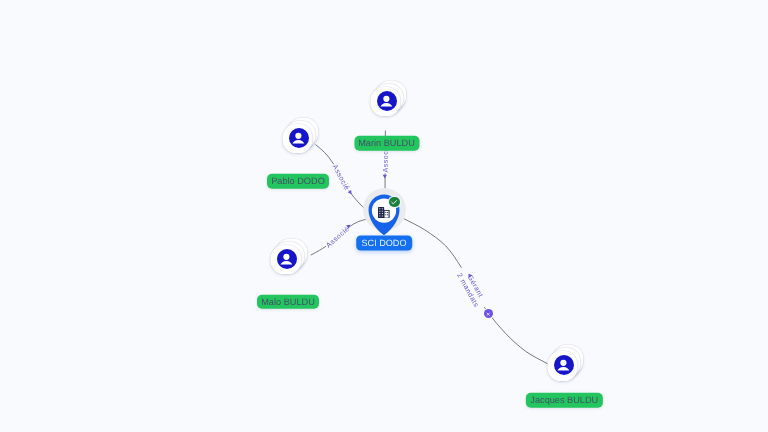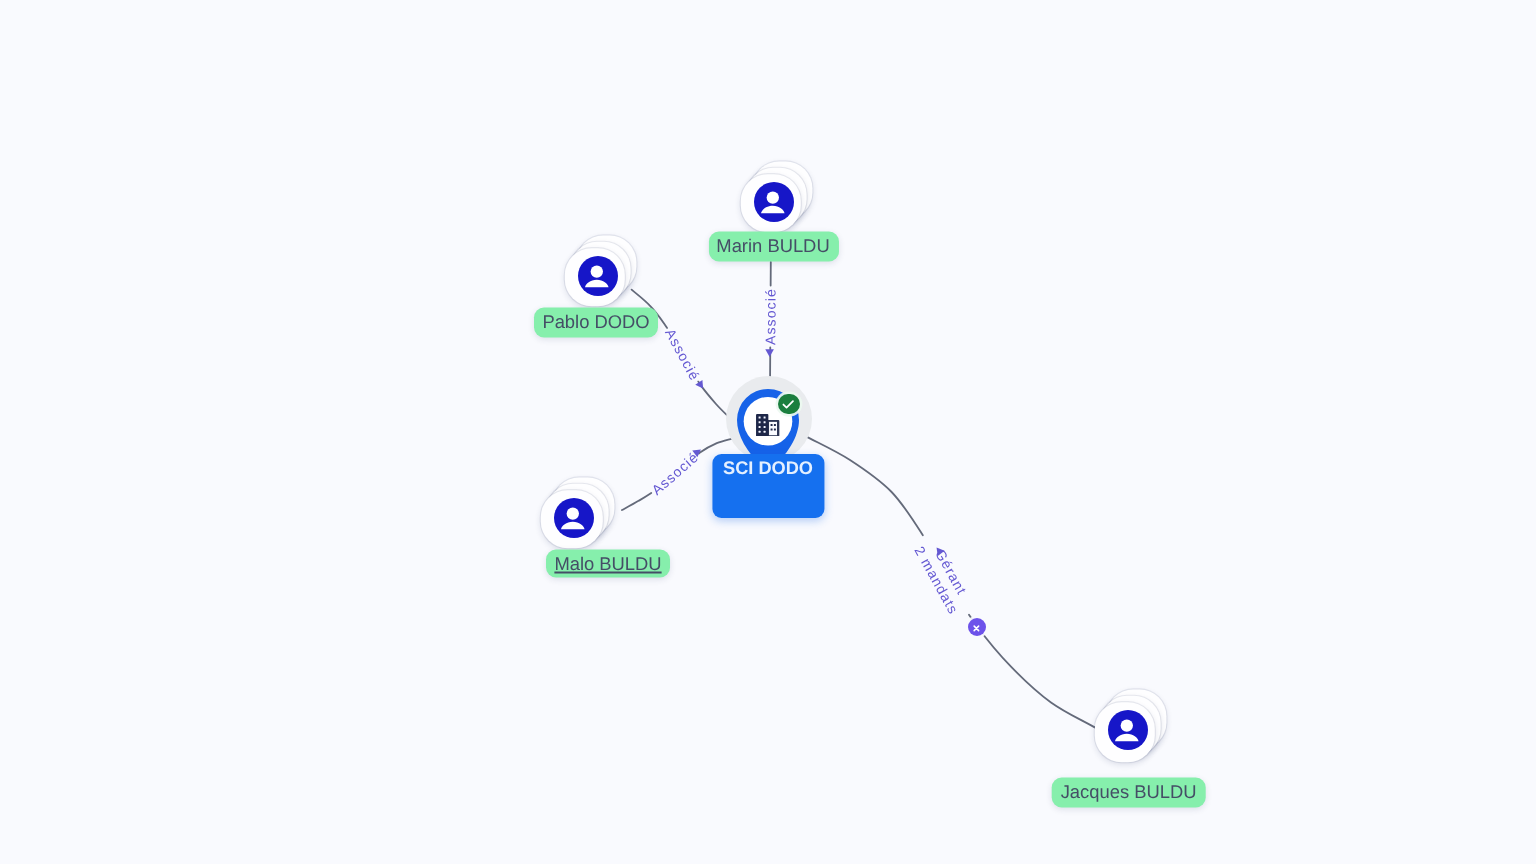--- a/index.html
+++ b/index.html
@@ -27,26 +27,26 @@
   .pinhalo{position:absolute;width:43px;height:43px;border-radius:50%;
            background:#e9ebee;left:-21.2px;top:-22.5px;}
   .bicon{position:absolute;left:-5.9px;top:-3.3px;width:11.7px;height:11.1px;}
   .cbadge{position:absolute;left:5.1px;top:-13.4px;width:10.7px;height:10.7px;border-radius:50%;
           background:#1b7f3e;box-sizing:border-box;
           display:flex;align-items:center;justify-content:center;
           box-shadow:0 0 0 1.2px rgba(236,248,240,.92);}
   .cbadge svg{width:8.2px;height:8.2px;display:block}
 
   
-  .nlabel{position:absolute;background:#86efac;color:#454e66;border-radius:5px;
+  .nlabel{position:absolute;background:#22c55e;color:#454e66;border-radius:5px;
           font-size:9.2px;line-height:14.5px;height:14.5px;padding:0 4.2px;white-space:nowrap;
-          box-shadow:0 1px 3px rgba(40,50,90,.13);letter-spacing:0;}
+          box-shadow:0 1px 3px rgba(40,50,90,.13);letter-spacing:0;margin-top:20px;}
   .clabel{position:absolute;background:#1570ef;color:#e4f0ff;border-radius:4.5px;
-          font-size:9.1px;line-height:14.7px;height:32px;padding:0 5.3px;white-space:nowrap;
-          letter-spacing:0;font-weight:700;
+          font-size:9.1px;line-height:14.7px;height:15px;padding:0 5.3px;white-space:nowrap;
+          letter-spacing:0;font-weight:400;
           box-shadow:0 1.5px 4px rgba(20,103,230,.30);}
 
   .ebadge{position:absolute;width:9.2px;height:9.2px;border-radius:50%;background:#6d52ea;
           display:flex;align-items:center;justify-content:center;
           box-shadow:0 0 0 1.1px rgba(249,250,254,.92);}
   .ebadge svg{width:6.4px;height:6.4px;display:block}
 </style>
 </head>
 <body>
 
@@ -154,31 +154,31 @@
       <div class="card c3"></div>
       <div class="card c2"></div>
       <div class="card c1"></div>
       <div class="avatar">
         <svg viewBox="0 0 24 24">
           <circle cx="11.17" cy="9.27" r="3.68" fill="#fff"></circle>
           <path d="M11.17 14.14 c-3.9 0-6.5 2.3-7.0 4.4 h14.0 c-.5-2.1-3.1-4.4-7.0-4.4 z" fill="#fff"></path>
         </svg>
       </div>
     </div>
-    <div class="nlabel" style="left: 304px; top: 281.5px; transform: translate(-50%, -50%); text-decoration: underline;">Malo BULDU</div>
+    <div class="nlabel" style="left: 288px; top: 281.5px; transform: translate(-50%, -50%);">Malo BULDU</div>
     <div class="pnode" style="left: 563.8px; top: 365.4px;">
       <div class="card c3"></div>
       <div class="card c2"></div>
       <div class="card c1"></div>
       <div class="avatar">
         <svg viewBox="0 0 24 24">
           <circle cx="11.17" cy="9.27" r="3.68" fill="#fff"></circle>
           <path d="M11.17 14.14 c-3.9 0-6.5 2.3-7.0 4.4 h14.0 c-.5-2.1-3.1-4.4-7.0-4.4 z" fill="#fff"></path>
         </svg>
       </div>
     </div>
-    <div class="nlabel" style="left: 564.3px; top: 396px; transform: translate(-50%, -50%);">Jacques BULDU</div>
+    <div class="nlabel" style="left: 564.3px; top: 380px; transform: translate(-50%, -50%);">Jacques BULDU</div>
     <div class="ebadge" style="left: 483.7px; top: 309.3px; background: rgb(109, 82, 234);">
       <svg viewBox="0 0 24 24">
         <path d="M7.8 7.8 L16.2 16.2 M16.2 7.8 L7.8 16.2" stroke="#fff" stroke-width="2.9" stroke-linecap="round"></path>
       </svg>
     </div>
   </div>
 
 </body></html>

